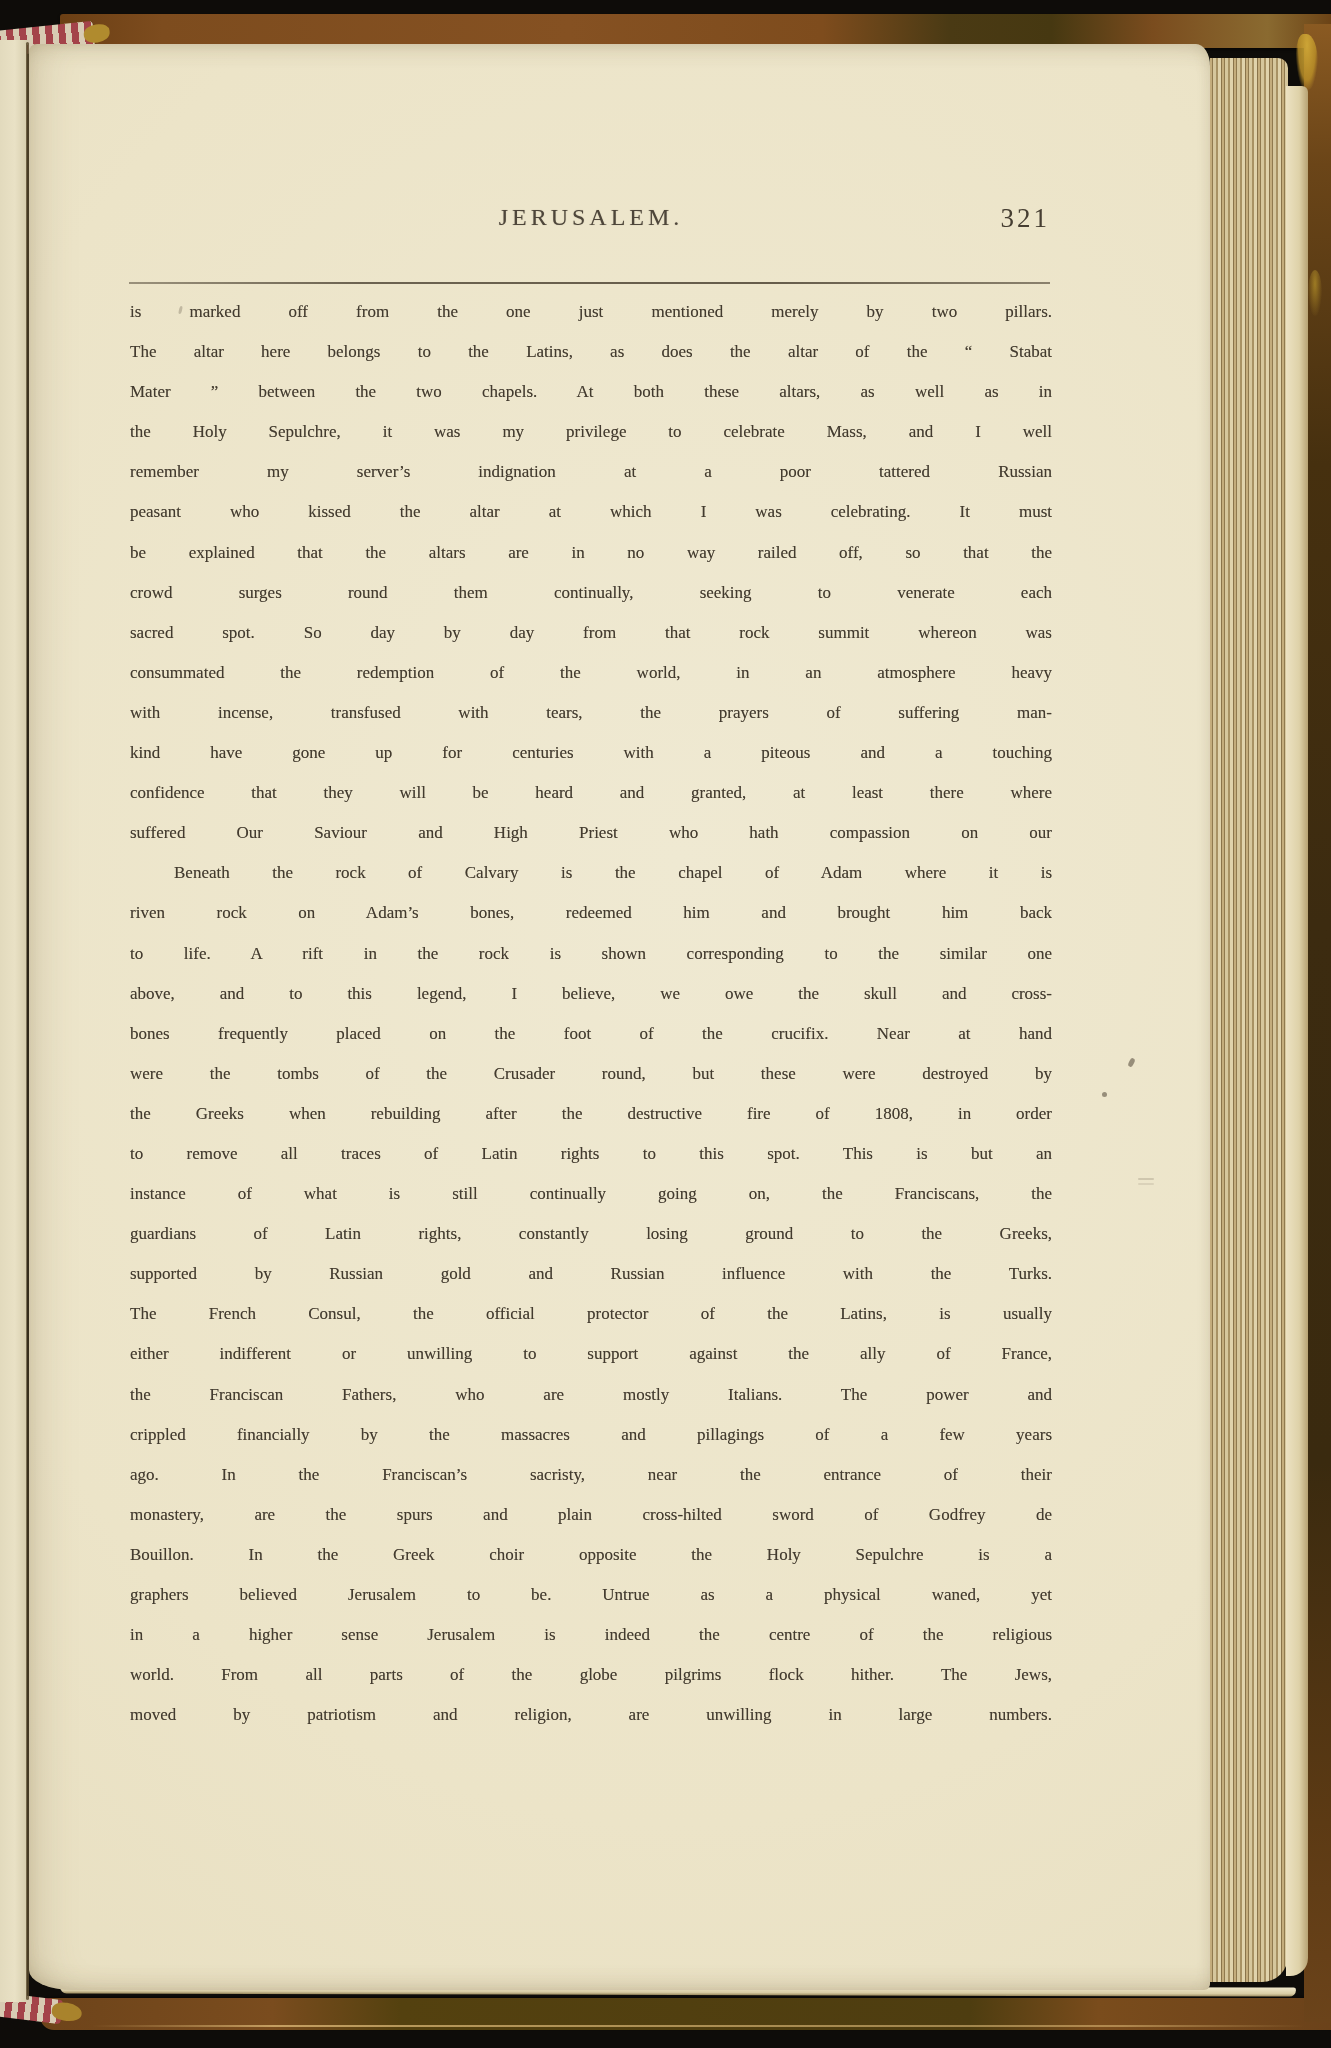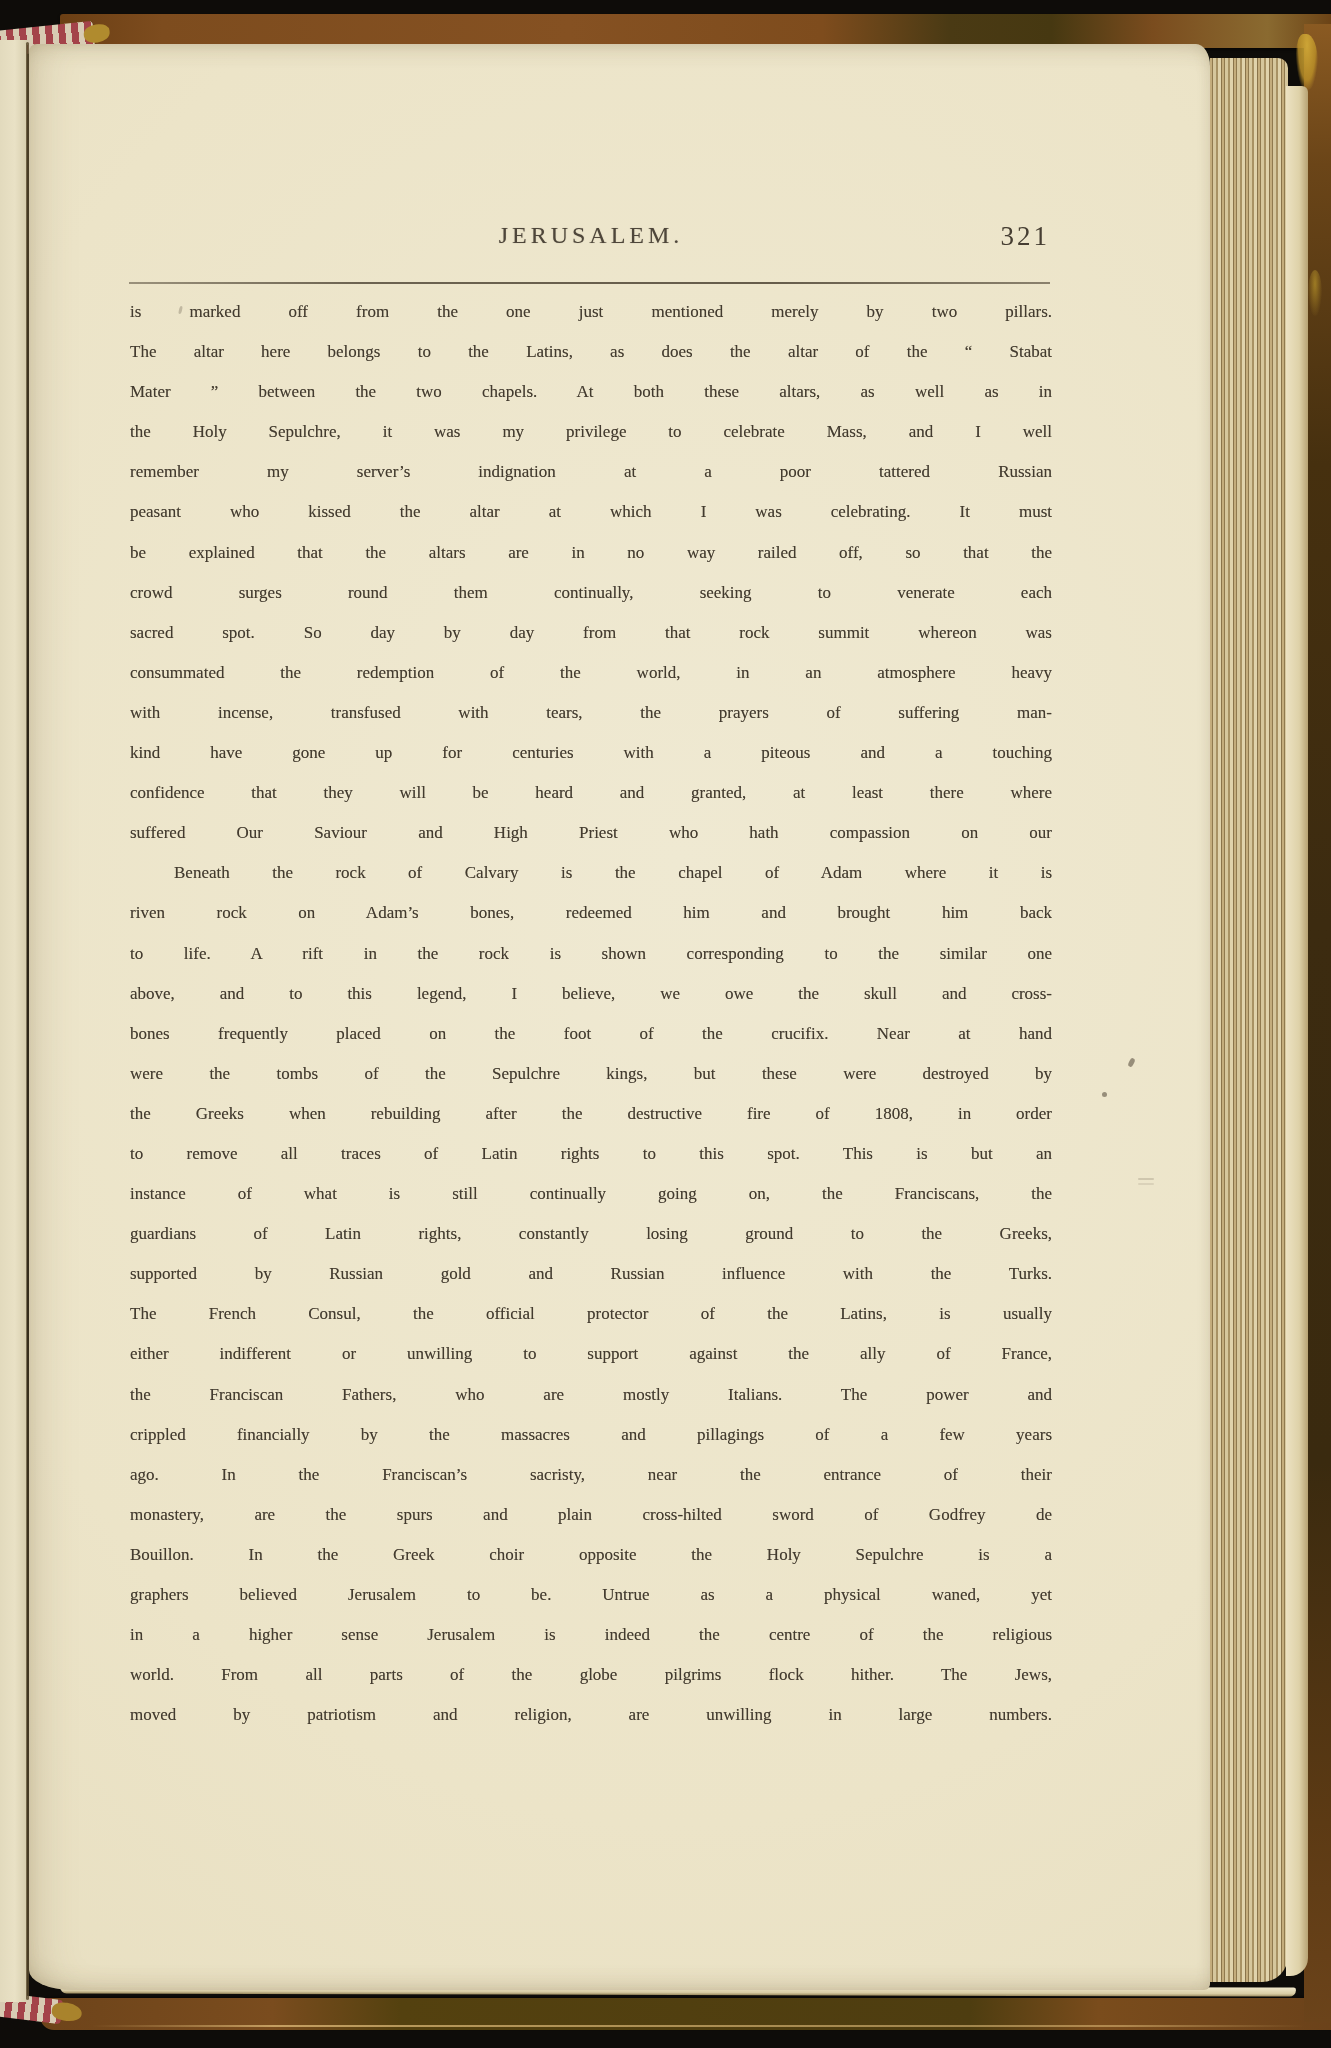--- a/index.html
+++ b/index.html
@@ -86,21 +86,21 @@
                 inset -6px 0 18px -10px rgba(110,90,50,.18),
                 inset 0 14px 24px -16px rgba(110,90,50,.30),
                 inset 0 -16px 26px -18px rgba(110,90,50,.30);
   }
   .page-bottom-edge {
     position:absolute; left:60px; top:1986px; width:1236px; height:9px;
     background: linear-gradient(180deg,#f0e8cb 0%, #d8cca4 70%, #9b8a5e 100%);
     border-radius: 3px 3px 8px 8px; transform: rotate(.15deg);
   }
   
-  .running-header { position:absolute; left:101px; top:160px; width:922px; height:34px;margin-top:18px; }
+  .running-header { position:absolute; left:101px; top:160px; width:922px; height:34px; }
   .rh-title {
     position:absolute; left:0; right:0; text-align:center;
     font-size:24px; letter-spacing:4px; color:#4e463a;
     text-shadow: 0 0 1px rgba(78,70,58,.35);
   }
   .rh-number {
     position:absolute; right:2px; top:-1px;
     font-size:27px; letter-spacing:3px; color:#463e32;
   }
   .header-rule {
@@ -162,21 +162,21 @@
         <div class="text-line">consummated the redemption of the world, in an atmosphere heavy</div>
         <div class="text-line">with incense, transfused with tears, the prayers of suffering man-</div>
         <div class="text-line">kind have gone up for centuries with a piteous and a touching</div>
         <div class="text-line">confidence that they will be heard and granted, at least there where</div>
         <div class="text-line">suffered Our Saviour and High Priest who hath compassion on our</div>
         <div class="text-line indent">Beneath the rock of Calvary is the chapel of Adam where it is</div>
         <div class="text-line">riven rock on Adam’s bones, redeemed him and brought him back</div>
         <div class="text-line">to life.  A rift in the rock is shown corresponding to the similar one</div>
         <div class="text-line">above, and to this legend, I believe, we owe the skull and cross-</div>
         <div class="text-line">bones frequently placed on the foot of the crucifix.  Near at hand</div>
-        <div class="text-line">were the tombs of the Sepulchre kings, but these were destroyed by</div>
+        <div class="text-line">were the tombs of the Crusader round, but these were destroyed by</div>
         <div class="text-line">the Greeks when rebuilding after the destructive fire of 1808, in order</div>
         <div class="text-line">to remove all traces of Latin rights to this spot.  This is but an</div>
         <div class="text-line">instance of what is still continually going on, the Franciscans, the</div>
         <div class="text-line">guardians of Latin rights, constantly losing ground to the Greeks,</div>
         <div class="text-line">supported by Russian gold and Russian influence with the Turks.</div>
         <div class="text-line">The French Consul, the official protector of the Latins, is usually</div>
         <div class="text-line">either indifferent or unwilling to support against the ally of France,</div>
         <div class="text-line">the Franciscan Fathers, who are mostly Italians.  The power and</div>
         <div class="text-line">crippled financially by the massacres and pillagings of a few years</div>
         <div class="text-line">ago.  In the Franciscan’s sacristy, near the entrance of their</div>

